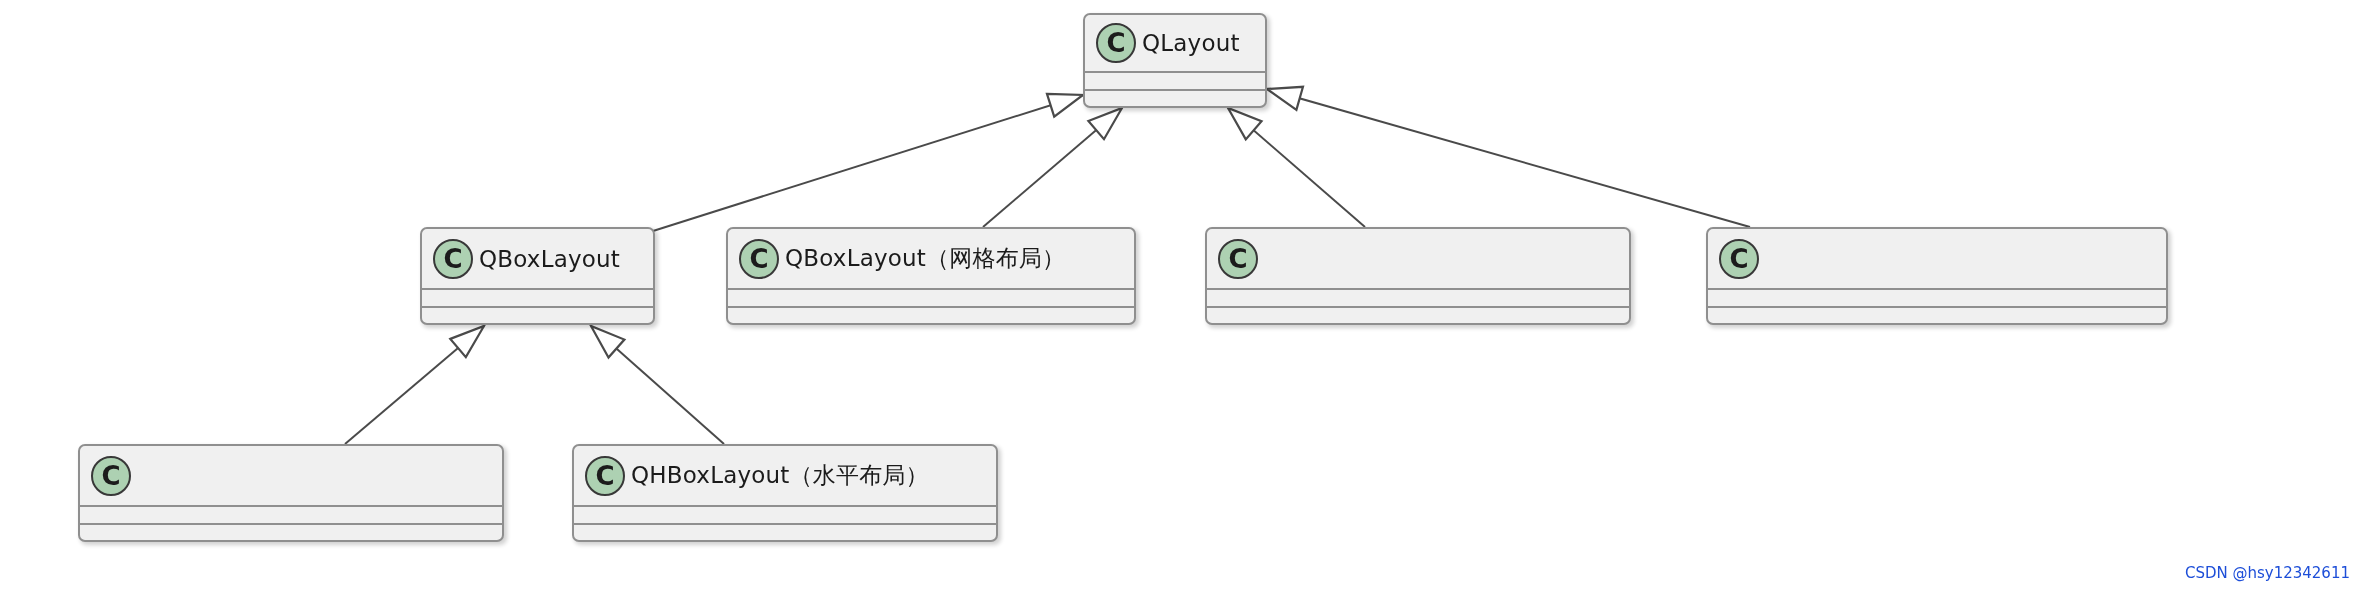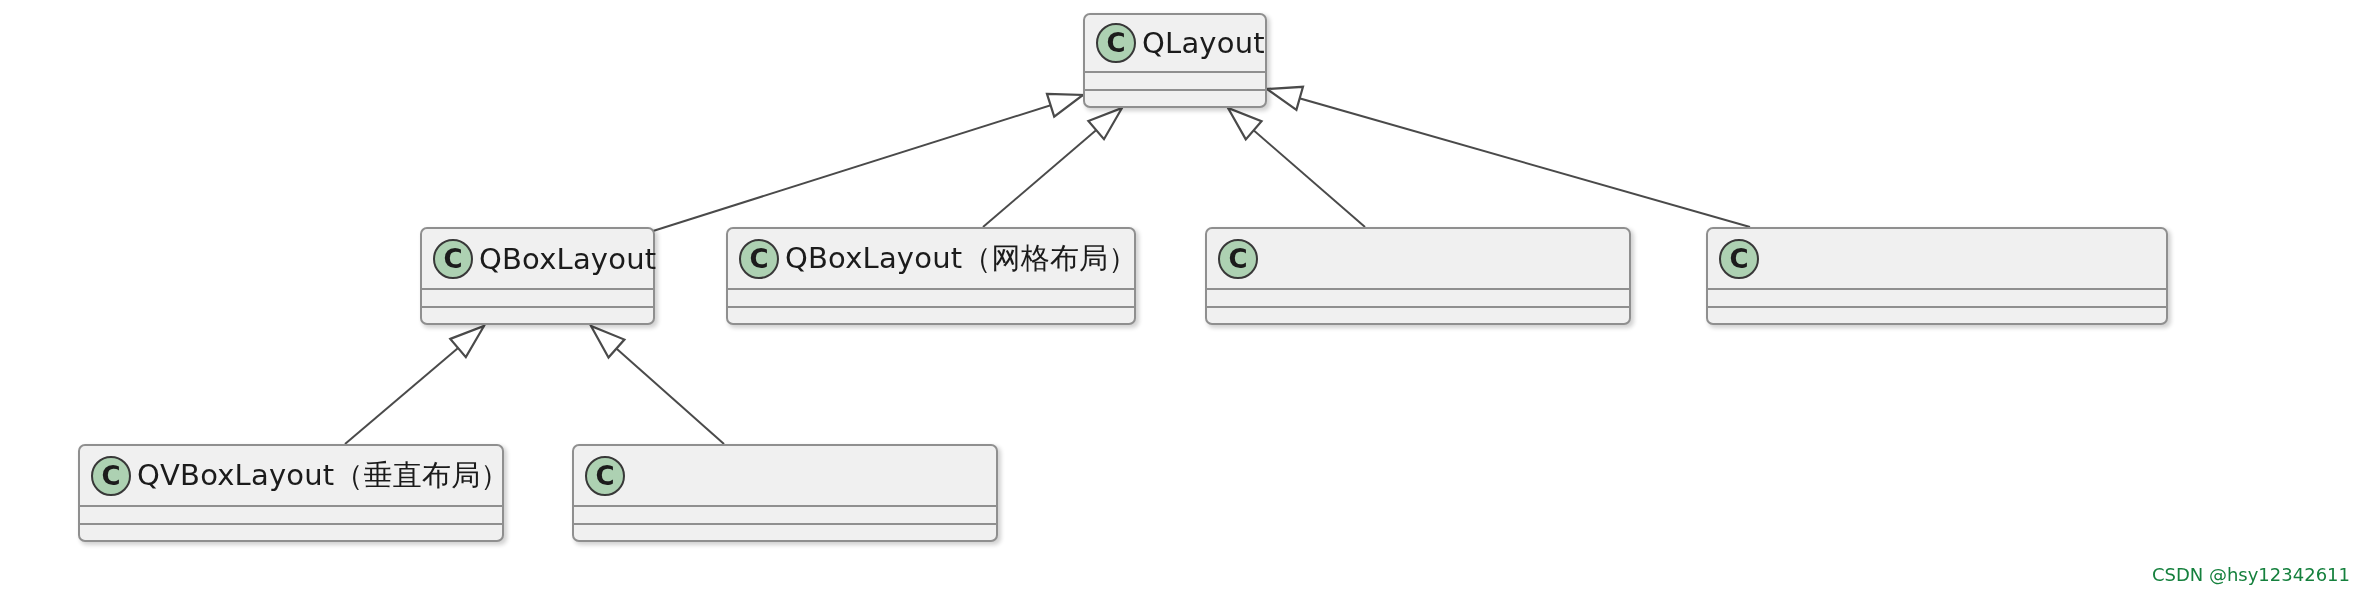--- a/index.html
+++ b/index.html
@@ -55,40 +55,40 @@
     display: flex;
     align-items: center;
     justify-content: center;
     font-size: 26px;
     font-weight: bold;
     color: #1c1c1c;
     flex: 0 0 auto;
   }
   .uml-label {
     margin-left: 6px;
-    font-size: 29px;
+    font-size: 23px;
     color: #1b1b1b;
     letter-spacing: 0.2px;
   }
   .uml-compartment-attrs {
     height: 16px;
     border-top: 2px solid #8f8f8f;
   }
   .uml-compartment-methods {
     height: 15px;
     border-top: 2px solid #8f8f8f;
     border-bottom-left-radius: 5px;
     border-bottom-right-radius: 5px;
   }
   .watermark {
     position: absolute;
     right: 9px;
     top: 564px;
-    font-size: 18px;
-    color: #15803d;
+    font-size: 15px;
+    color: #1d4ed8;
     font-family: "DejaVu Sans", sans-serif;
     white-space: nowrap;
   }
 </style>
 </head>
 <body>
 
 <div class="canvas">
 
   <svg class="edges" viewBox="0 0 2359 594" xmlns="http://www.w3.org/2000/svg">
@@ -144,29 +144,29 @@
     <div class="uml-title">
       <span class="uml-circle">C</span>
     </div>
     <div class="uml-compartment-attrs"></div>
     <div class="uml-compartment-methods"></div>
   </div>
 
   <div class="uml-class" style="left:78px; top:444px; width:426px; height:98px;">
     <div class="uml-title">
       <span class="uml-circle">C</span>
-      <span class="uml-label">QVBoxLayout（垂直布局）</span>
     </div>
     <div class="uml-compartment-attrs"></div>
     <div class="uml-compartment-methods"></div>
   </div>
 
   <div class="uml-class" style="left:572px; top:444px; width:426px; height:98px;">
     <div class="uml-title">
       <span class="uml-circle">C</span>
+      <span class="uml-label">QHBoxLayout（水平布局）</span>
     </div>
     <div class="uml-compartment-attrs"></div>
     <div class="uml-compartment-methods"></div>
   </div>
 
   <div class="watermark">CSDN @hsy12342611</div>
 
 </div>
 
 </body></html>

